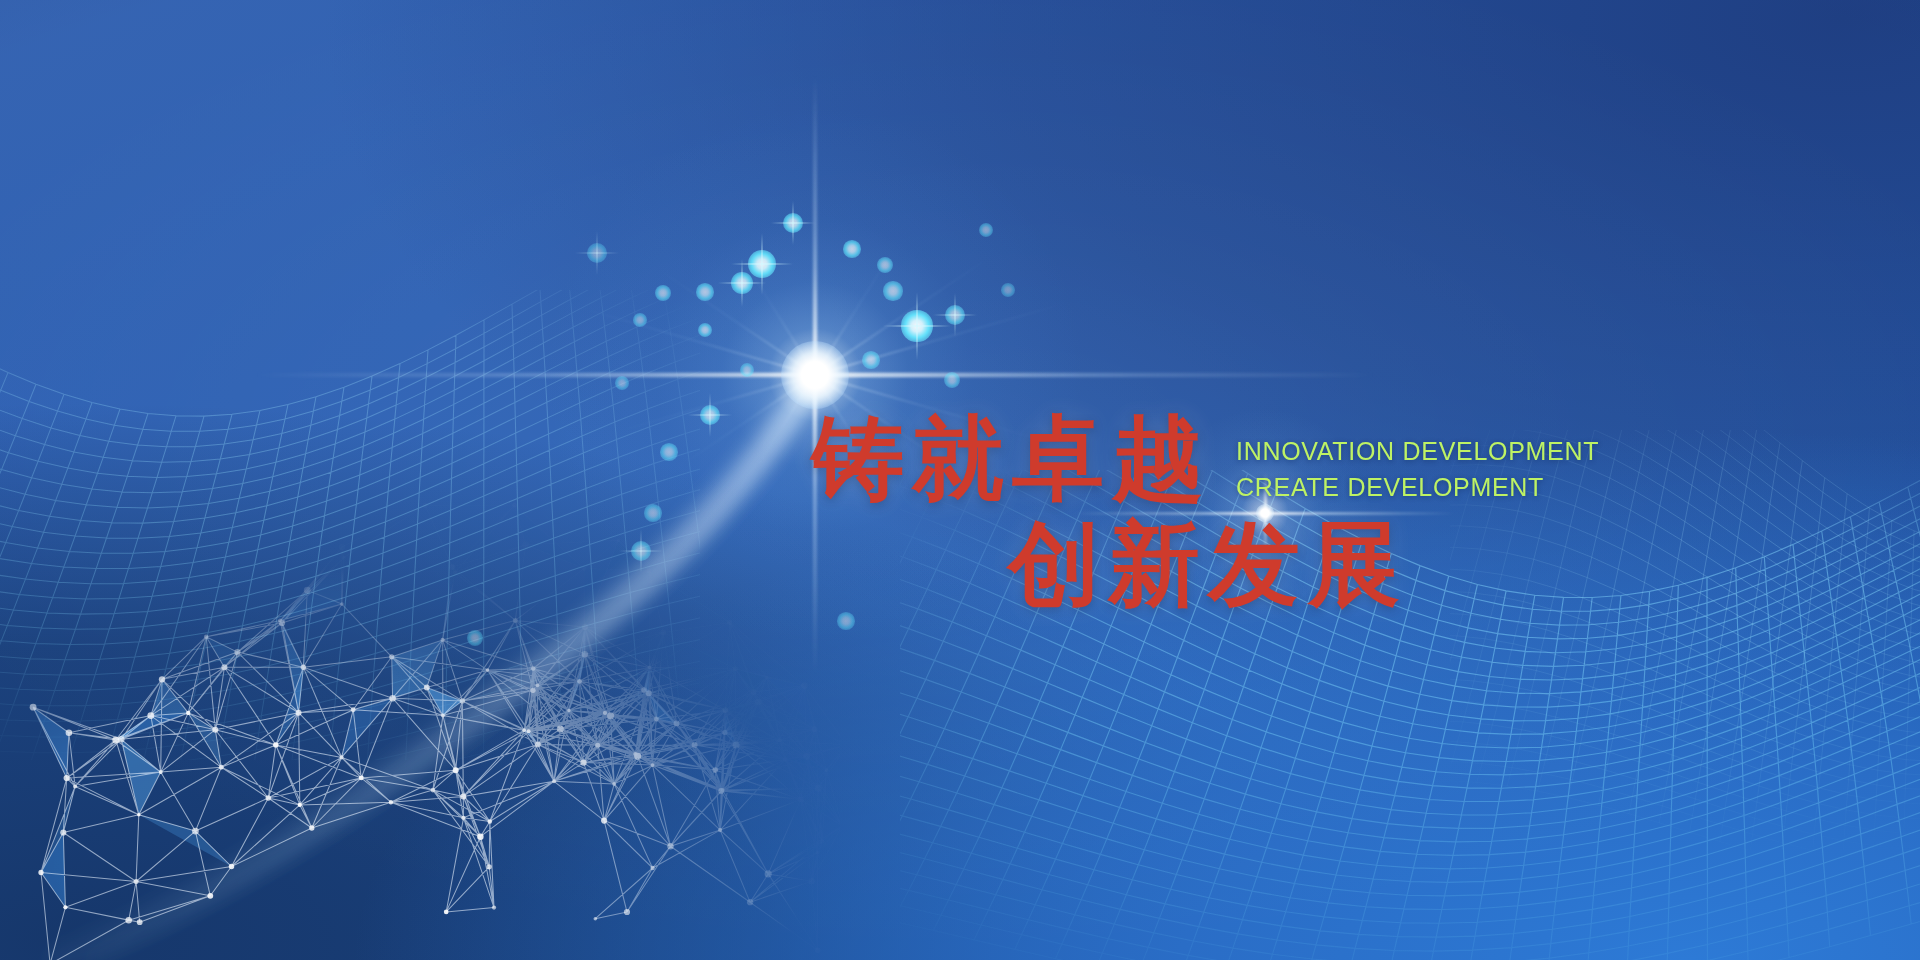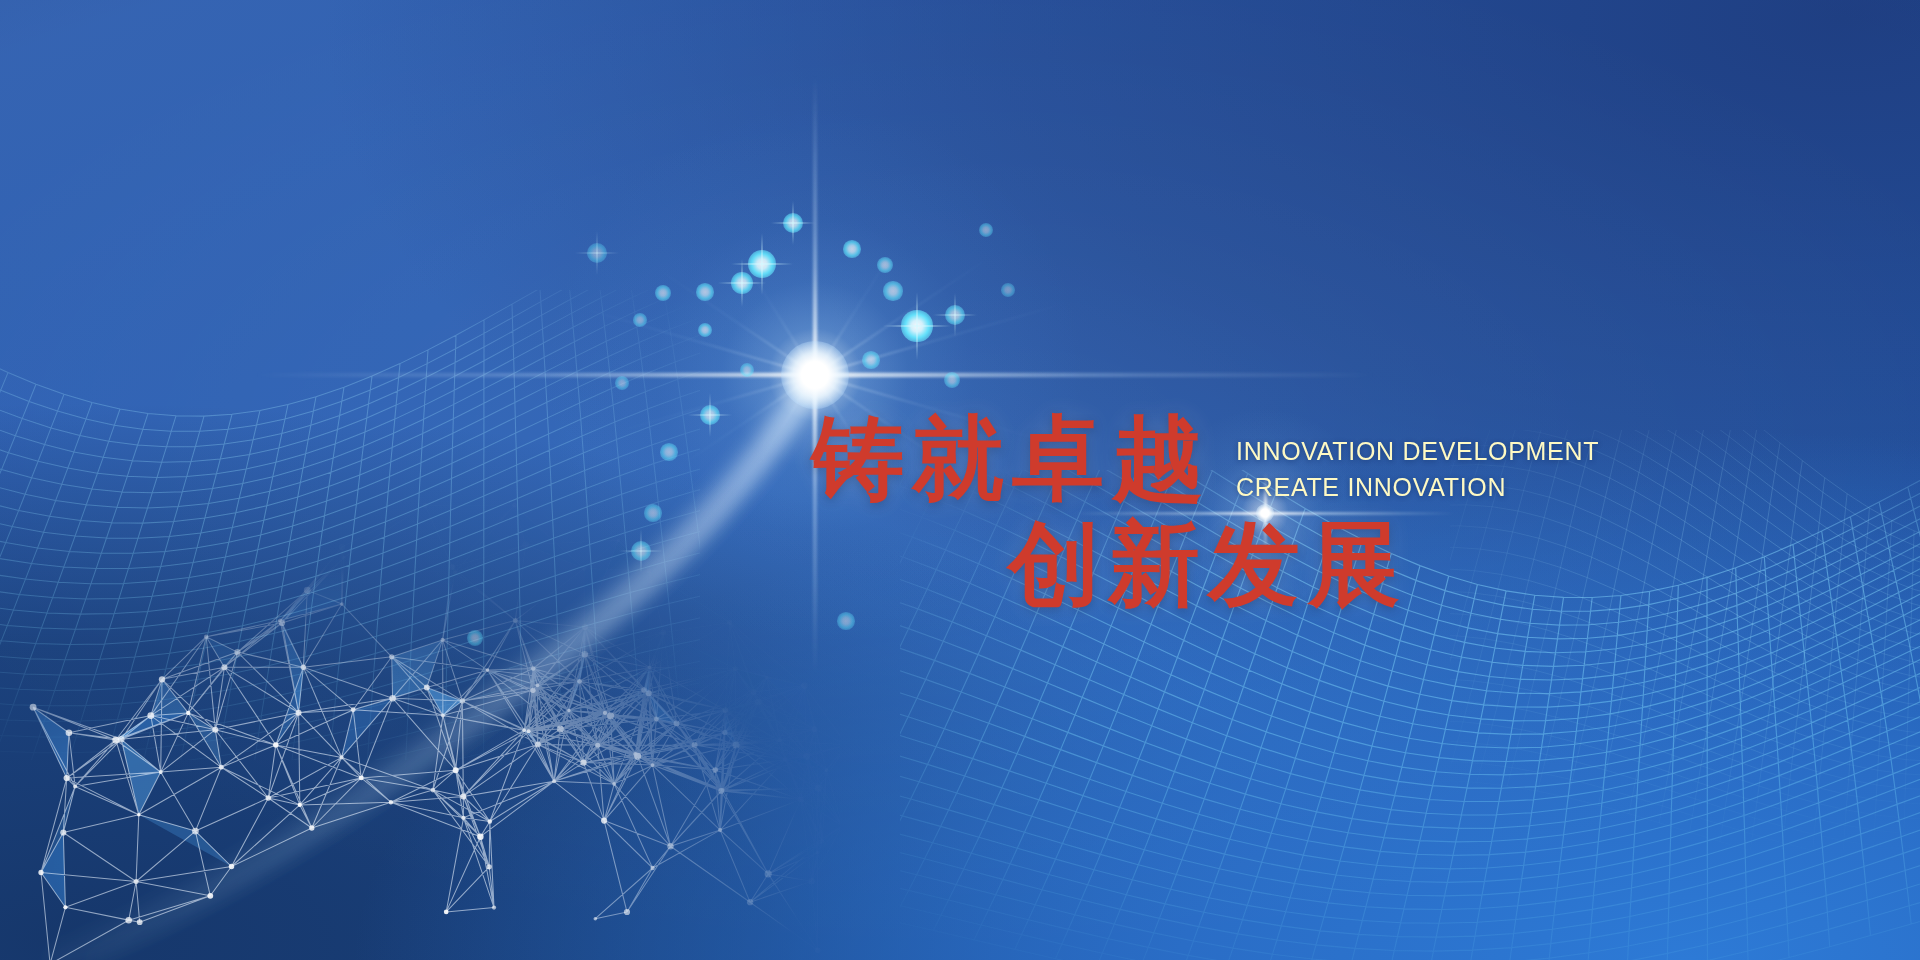--- a/index.html
+++ b/index.html
@@ -116,21 +116,21 @@
     line-height:1;
     letter-spacing:8px;
     white-space:nowrap;
     text-shadow:0 0 26px rgba(255,255,255,.16), 0 3px 10px rgba(10,30,70,.30);
   }
   #cn-line-1{left:812px;top:413px;}
   #cn-line-2{left:1008px;top:519px;}
 
   .en-line{
     position:absolute;
-    color:#fef9c3;
+    color:#bef264;
     font-family:"Liberation Sans","DejaVu Sans",sans-serif;
     font-weight:400;
     font-size:25px;
     letter-spacing:.7px;
     white-space:nowrap;
     text-shadow:0 1px 5px rgba(10,34,80,.45);
   }
   #en-line-1{left:1236px;top:437px;}
   #en-line-2{left:1236px;top:473px;}
 </style>
@@ -495,16 +495,16 @@
       <div class="spark" style="left: 466.84px; top: 629.84px; width: 16.32px; height: 16.32px; opacity: 0.4;"></div>
       <div class="spark" style="left: 837.16px; top: 612.16px; width: 17.68px; height: 17.68px; opacity: 0.44;"></div>
     </div>
 
   <div class="bg-vignette"></div>
 
   <div id="headline">
     <div class="cn-line" id="cn-line-1">铸就卓越</div>
     <div class="cn-line" id="cn-line-2">创新发展</div>
     <div class="en-line" id="en-line-1">INNOVATION DEVELOPMENT</div>
-    <div class="en-line" id="en-line-2">CREATE INNOVATION</div>
+    <div class="en-line" id="en-line-2">CREATE DEVELOPMENT</div>
   </div>
 
 </div>
 
 </body></html>

